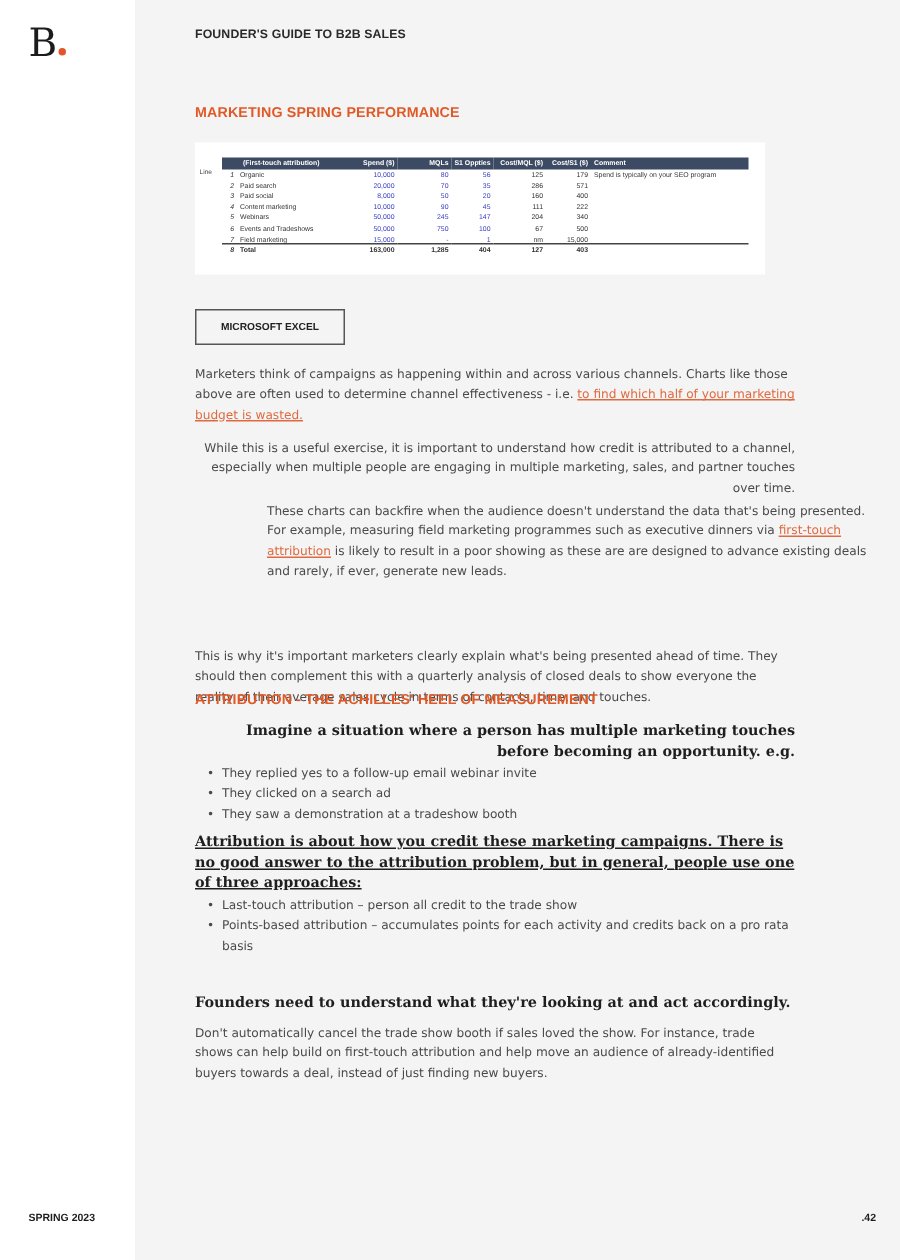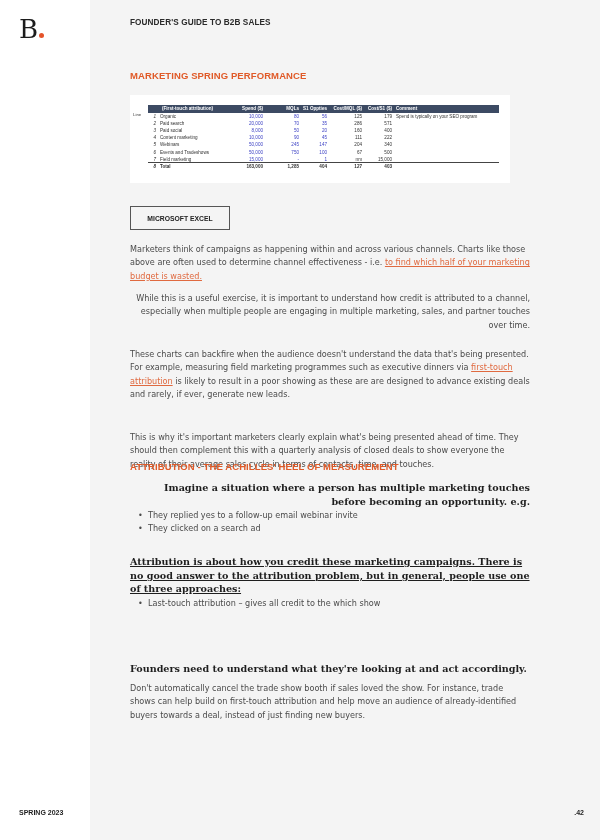--- a/index.html
+++ b/index.html
@@ -21,21 +21,21 @@
     table.perf td.num { text-align: right; }
     table.perf td.blue { color: #3a3fc4; }
     table.perf td.ln { text-align: right; font-style: italic; width: 10px; }
     table.perf tr.total td { font-weight: bold; border-top: 0.6px solid #444; }
     .line-lbl { position: absolute; left: 3px; top: 17px; font-family: "Liberation Sans", sans-serif; font-size: 4.4px; color: #444; }
     .excel-btn { position: absolute; left: 130px; top: 206px; width: 100px; height: 24px; border: 1px solid #555; background: #f4f4f4; font-family: "Liberation Sans", sans-serif; font-weight: bold; font-size: 6.8px; color: #222; display: flex; align-items: center; justify-content: center; }
     .para { position: absolute; left: 130px; width: 400px; font-family: "DejaVu Sans", sans-serif; font-size: 8.1px; line-height: 13.3px; color: #4a4a4a; }
     .para a { color: #e06a40; text-decoration: underline; }
     .p1 { top: 243px; }
     .p2 { top: 292px; text-align: right; }
-    .p3 { top: 348px; }
+    .p3 { top: 334px; margin-left: 48px; }
     .p4 { top: 403px; margin-top: 28px; }
     .p5 { top: 682px; }
     .serif-h { position: absolute; left: 130px; width: 400px; font-family: "DejaVu Serif", serif; font-weight: bold; font-size: 9.6px; line-height: 13.6px; color: #1e1e1e; }
     .h1 { top: 481px; text-align: right; }
     .h2 { top: 555px; text-decoration: underline; }
     .h3 { top: 662px; }
     ul.bullets { position: absolute; left: 138px; width: 392px; list-style: none; font-family: "DejaVu Sans", sans-serif; font-size: 8.1px; line-height: 13.3px; color: #4a4a4a; }
     ul.bullets li { position: relative; padding-left: 10px; }
     ul.bullets li::before { content: "•"; position: absolute; left: 0; top: 0; }
     .b1 { top: 509px; }
@@ -169,24 +169,26 @@
 </p>
 
 <p class="para p4">This is why it's important marketers clearly explain what's being presented ahead of time. They should then complement this with a quarterly analysis of closed deals to show everyone the reality of their average sales cycle in terms of contacts, time, and touches.</p>
 
 <div class="section-title t2">ATTRIBUTION - THE ACHILLES' HEEL OF MEASUREMENT</div>
 
 <div class="serif-h h1">Imagine a situation where a person has multiple marketing touches before becoming an opportunity. e.g.</div>
 <ul class="bullets b1">
   <li>They replied yes to a follow-up email webinar invite</li>
   <li>They clicked on a search ad</li>
+  <li>They saw a demonstration at a tradeshow booth</li>
 </ul>
 
 <div class="serif-h h2">Attribution is about how you credit these marketing campaigns. There is no good answer to the attribution problem, but in general, people use one of three approaches:</div>
 <ul class="bullets b2">
-  <li>Last-touch attribution – gives all credit to the which show</li>
+  <li>Last-touch attribution – person all credit to the trade show</li>
+  <li>Points-based attribution – accumulates points for each activity and credits back on a pro rata basis</li>
 </ul>
 
 <div class="serif-h h3">Founders need to understand what they're looking at and act accordingly.</div>
 <p class="para p5">Don't automatically cancel the trade show booth if sales loved the show. For instance, trade shows can help build on first-touch attribution and help move an audience of already-identified buyers towards a deal, instead of just finding new buyers.</p>
 
 <div class="footer-left">SPRING 2023</div>
 <div class="footer-right">.42</div>
 
 </body></html>

